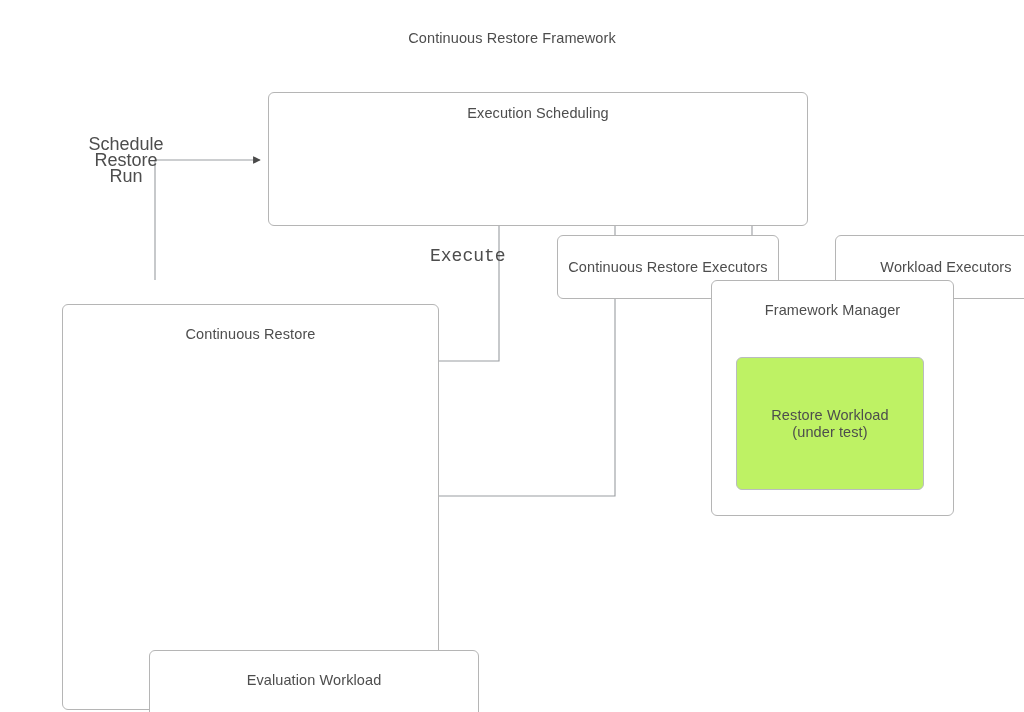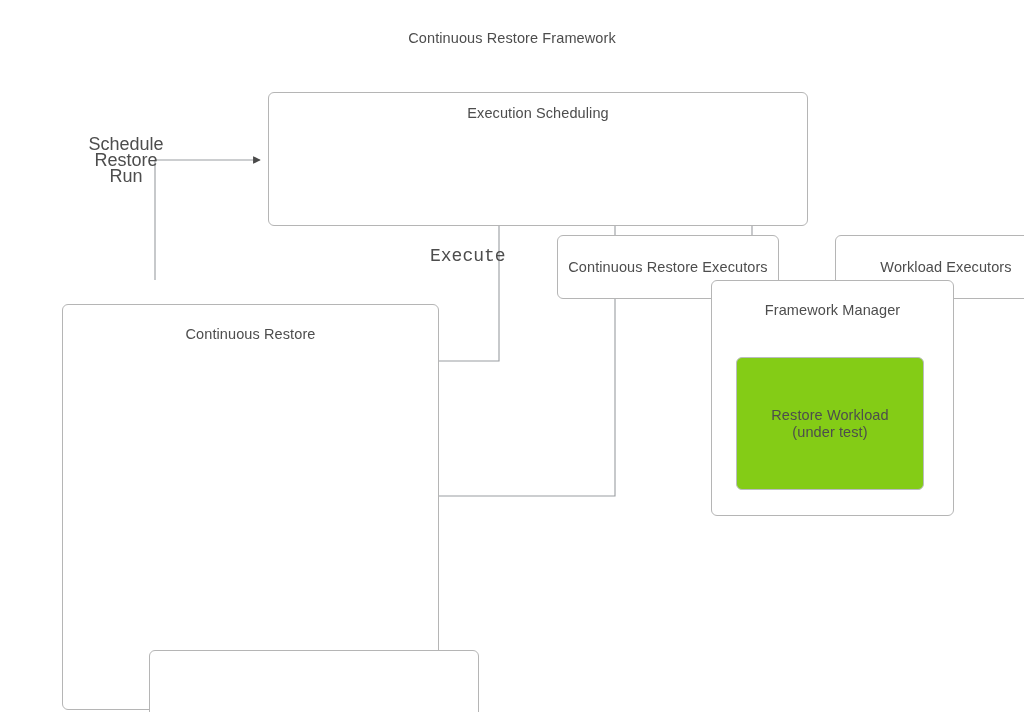--- a/index.html
+++ b/index.html
@@ -29,21 +29,21 @@
     pointer-events: none;
   }
   .node {
     position: absolute;
     box-sizing: border-box;
     border: 1px solid #b5b5b5;
     border-radius: 6px;
     background: #ffffff;
   }
   .node.filled {
-    background: #84cc16;
+    background: #bef264;
     border-color: #b9bcc0;
   }
   .group-title {
     position: absolute;
     left: 0;
     right: 0;
     text-align: center;
     font-size: 14.5px;
     color: #4d4d4d;
     letter-spacing: 0.1px;
@@ -132,20 +132,21 @@
     </div>
     <div class="node" id="wl-executors">
       <div class="centered-label">Workload Executors</div>
     </div>
   </div>
 
   <div class="node" id="continuous-restore">
     <div class="group-title">Continuous Restore</div>
 
     <div class="node" id="evaluation-workload">
+      <div class="group-title">Evaluation Workload</div>
 
       <div class="node filled phase" id="phase-0">
         <div class="centered-label">Discovery Phase</div>
       </div>
 
     </div>
   </div>
 
   <div class="node" id="workload-manager">
     <div class="group-title">Framework Manager</div>

